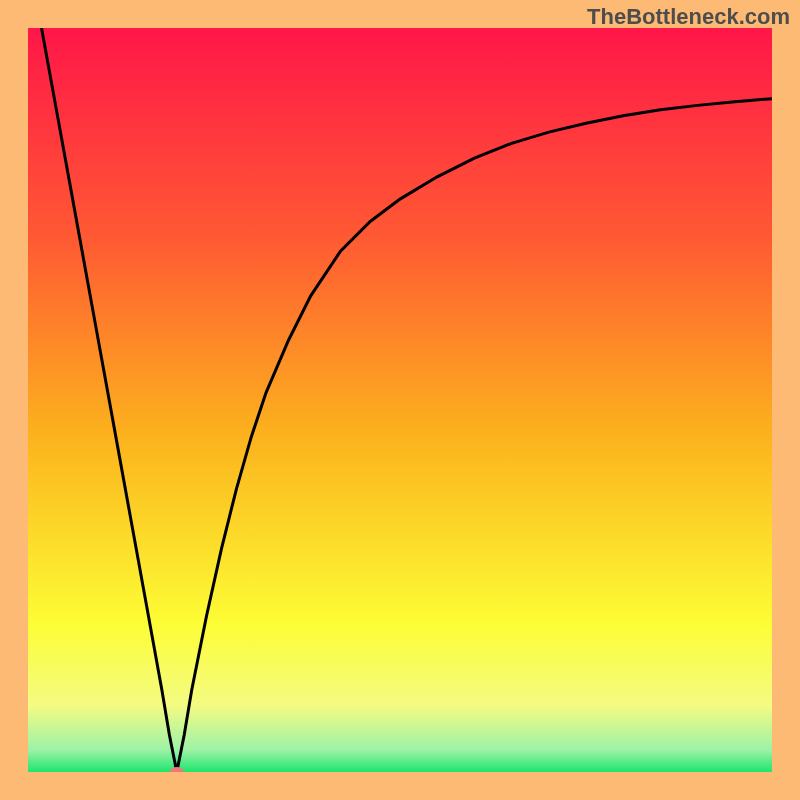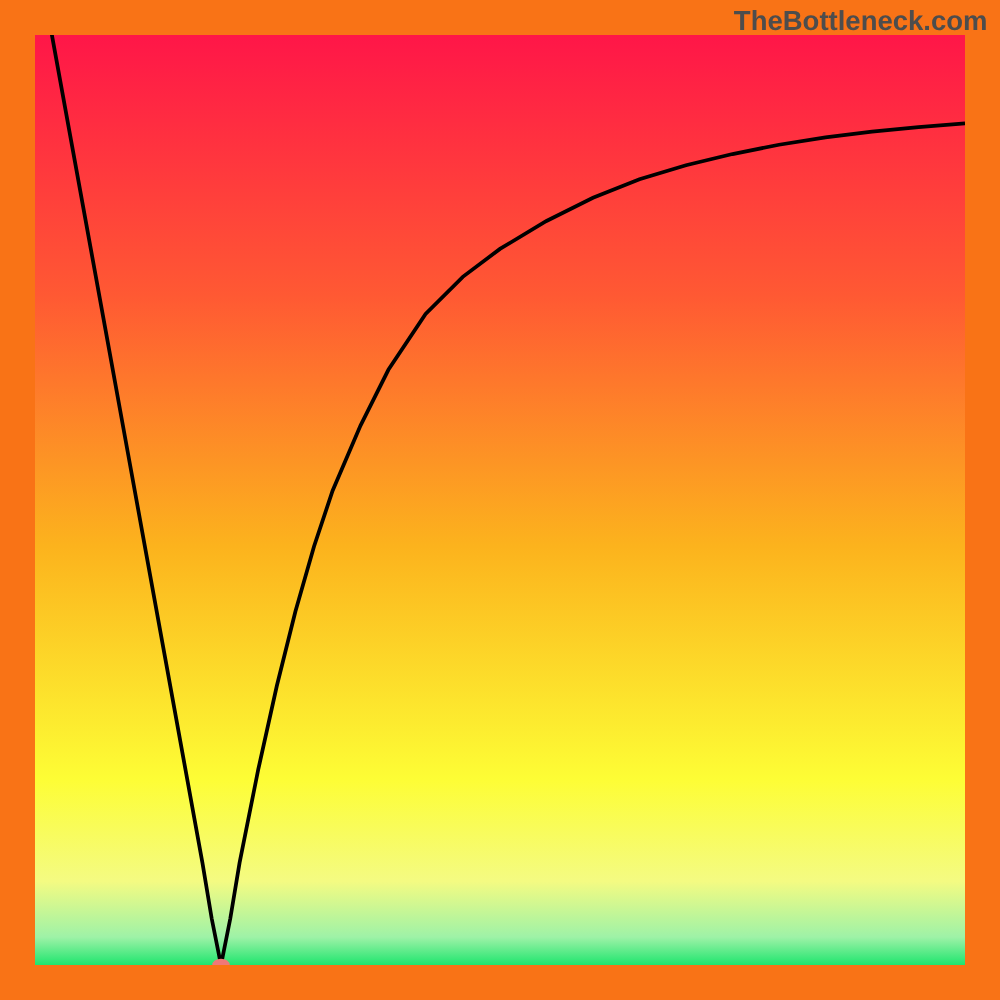--- a/index.html
+++ b/index.html
@@ -8,21 +8,21 @@
     width: 800px;
     height: 800px;
     overflow: hidden;
     background: #000;
     font-family: Arial, Helvetica, sans-serif;
   }
   .frame {
     position: relative;
     width: 800px;
     height: 800px;
-    background: #f97316;
+    background: #fdba74;
   }
   .plot {
     position: absolute;
     left: 28px;
     top: 28px;
     width: 744px;
     height: 744px;
   }
   .plot svg {
     display: block;

